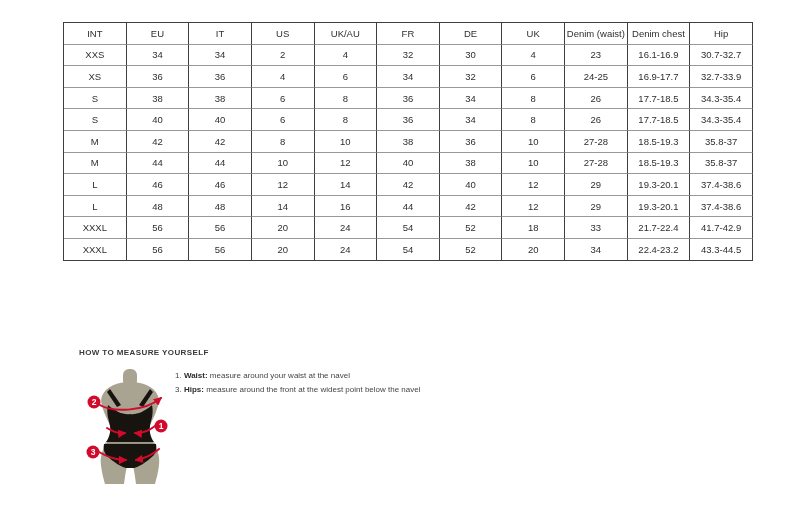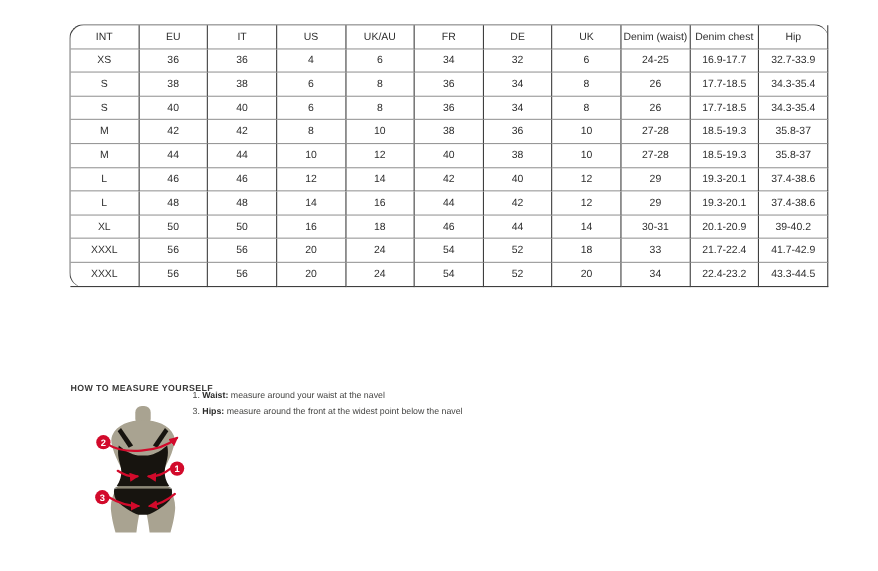--- a/index.html
+++ b/index.html
@@ -12,51 +12,50 @@
   }
 
   
   .size-table {
     position:absolute; left:63px; top:22px;
     width:690px;
     border-collapse:separate; border-spacing:0;
     table-layout:fixed;
     border-left:1px solid var(--table-border-dark);
     border-top:1px solid var(--table-border-dark);
-    border-radius:13px;
   }
   .size-table th, .size-table td {
     border-right:1px solid var(--table-border-dark);
     border-bottom:1px solid var(--table-border-light);
     height:20.6px;
     padding:0 1px;
     text-align:center;
     vertical-align:middle;
     font-size:9.5px;
     font-weight:400;
     color:var(--text-dark);
     white-space:nowrap;
     overflow:hidden;
   }
   .size-table tbody tr:last-child td {
     border-bottom:1px solid var(--table-border-dark);
   }
 
   
   .measure-title {
-    position:absolute; left:64px; top:348px;
+    position:absolute; left:79px; top:348px;
     margin:0;
     font-size:8px; font-weight:700;
     letter-spacing:0.4px;
     color:#3a3a39;
   }
   .figure-svg { position:absolute; left:84px; top:368px; }
 
   .steps {
-    position:absolute; left:175px; top:353px;
+    position:absolute; left:175px; top:369px;
     margin:0; padding:0;
     list-style:none;
   }
   .steps li {
     font-size:8px;
     line-height:14.3px;
     color:#454543;
     white-space:nowrap;
   }
   .steps li b { color:#2c2c2b; }
@@ -86,20 +85,33 @@
         <th>FR</th>
         <th>DE</th>
         <th>UK</th>
         <th>Denim (waist)</th>
         <th>Denim chest</th>
         <th>Hip</th>
       </tr>
     </thead>
     <tbody>
       <tr>
+        <td>XXS</td>
+        <td>34</td>
+        <td>34</td>
+        <td>2</td>
+        <td>4</td>
+        <td>32</td>
+        <td>30</td>
+        <td>4</td>
+        <td>23</td>
+        <td>16.1-16.9</td>
+        <td>30.7-32.7</td>
+      </tr>
+      <tr>
         <td>XS</td>
         <td>36</td>
         <td>36</td>
         <td>4</td>
         <td>6</td>
         <td>34</td>
         <td>32</td>
         <td>6</td>
         <td>24-25</td>
         <td>16.9-17.7</td>
@@ -175,33 +187,20 @@
         <td>48</td>
         <td>48</td>
         <td>14</td>
         <td>16</td>
         <td>44</td>
         <td>42</td>
         <td>12</td>
         <td>29</td>
         <td>19.3-20.1</td>
         <td>37.4-38.6</td>
-      </tr>
-      <tr>
-        <td>XL</td>
-        <td>50</td>
-        <td>50</td>
-        <td>16</td>
-        <td>18</td>
-        <td>46</td>
-        <td>44</td>
-        <td>14</td>
-        <td>30-31</td>
-        <td>20.1-20.9</td>
-        <td>39-40.2</td>
       </tr>
       <tr>
         <td>XXXL</td>
         <td>56</td>
         <td>56</td>
         <td>20</td>
         <td>24</td>
         <td>54</td>
         <td>52</td>
         <td>18</td>

